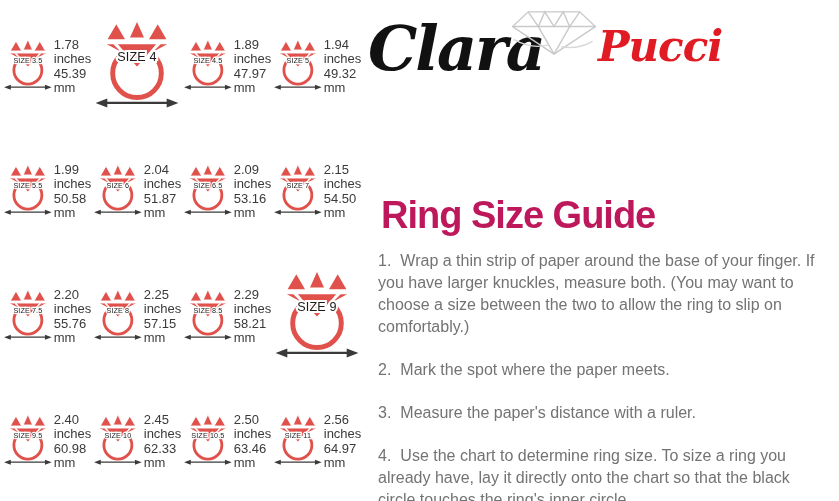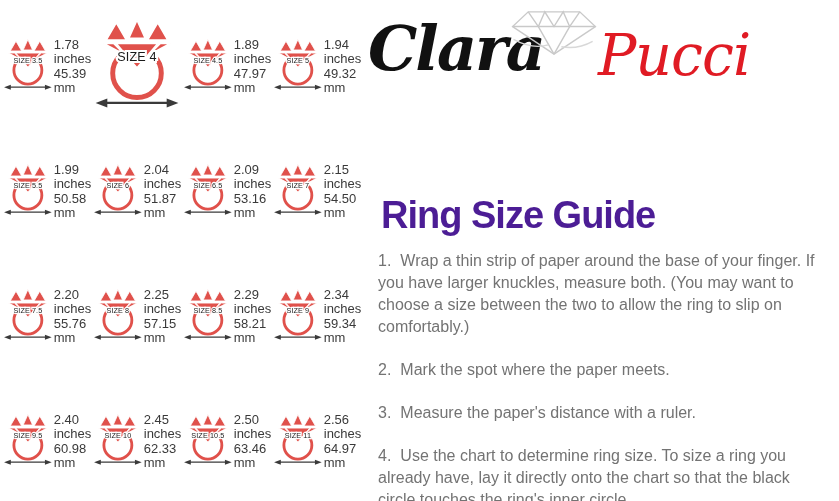--- a/index.html
+++ b/index.html
@@ -29,29 +29,29 @@
 
   
   .logo { position:absolute; left:368px; top:6px; width:440px; height:100px; }
   .logo-clara {
     position:absolute; left:0; top:6px;
     font-family:"DejaVu Serif", serif; font-style:italic; font-weight:bold;
     font-size:62px; color:var(--logo-black); letter-spacing:-2px;text-align:right;
   }
   .logo-pucci {
     position:absolute; left:230px; top:16px;
-    font-family:"DejaVu Serif", serif; font-style:italic; font-weight:normal;
-    font-size:57px; color:var(--logo-red); letter-spacing:-1px;
+    font-family:"DejaVu Serif", serif; font-style:italic; font-weight:bold;
+    font-size:42px; color:var(--logo-red); letter-spacing:-1px;
   }
   .logo-diamond { position:absolute; left:140px; top:0; width:92px; height:54px; }
 
   
   .guide-title {
     position:absolute; left:381px; top:194px; margin:0;
-    font-size:38px; font-weight:bold; color:#4c1d95; letter-spacing:-1px;
+    font-size:38px; font-weight:bold; color:#be185d; letter-spacing:-1px;
   }
   .steps { position:absolute; left:378px; top:250px; width:452px; }
   .step { margin:0 0 21px 0; font-size:16px; line-height:22px; color:#737373; }
   .step .num { margin-right:9px; }
 </style>
 </head>
 <body>
 
 <div class="page">
 
@@ -339,24 +339,20 @@
           <polygon class="gem" points="13,27 24,27 36,39"></polygon>
           <polygon class="gem" points="87,27 76,27 64,39"></polygon>
         </g>
         <text class="ring-size-label" x="50" y="47" text-anchor="middle">SIZE 9</text>
         <g>
           <line class="arrow-line" x1="13" y1="93" x2="87" y2="93"></line>
           <polygon class="arrow-head" points="4,93 17,88 17,98"></polygon>
           <polygon class="arrow-head" points="96,93 83,88 83,98"></polygon>
         </g>
       </svg>
-      <div class="measure">
-        <div>2.34 inches</div>
-        <div>59.34 mm</div>
-      </div>
     </div>
 
     <div class="ring-cell">
       <svg class="ring-svg" viewBox="0 0 100 104" aria-hidden="true">
         <circle class="ring-band" cx="50" cy="60" r="27"></circle>
         <polygon points="12,24 88,24 50,58" fill="#ffffff" stroke="#ffffff" stroke-width="5"></polygon>
         <g>
           <polygon class="gem" points="16,23 27,4 38,23"></polygon>
           <polygon class="gem" points="41,21 50,1 59,21"></polygon>
           <polygon class="gem" points="62,23 73,4 84,23"></polygon>

